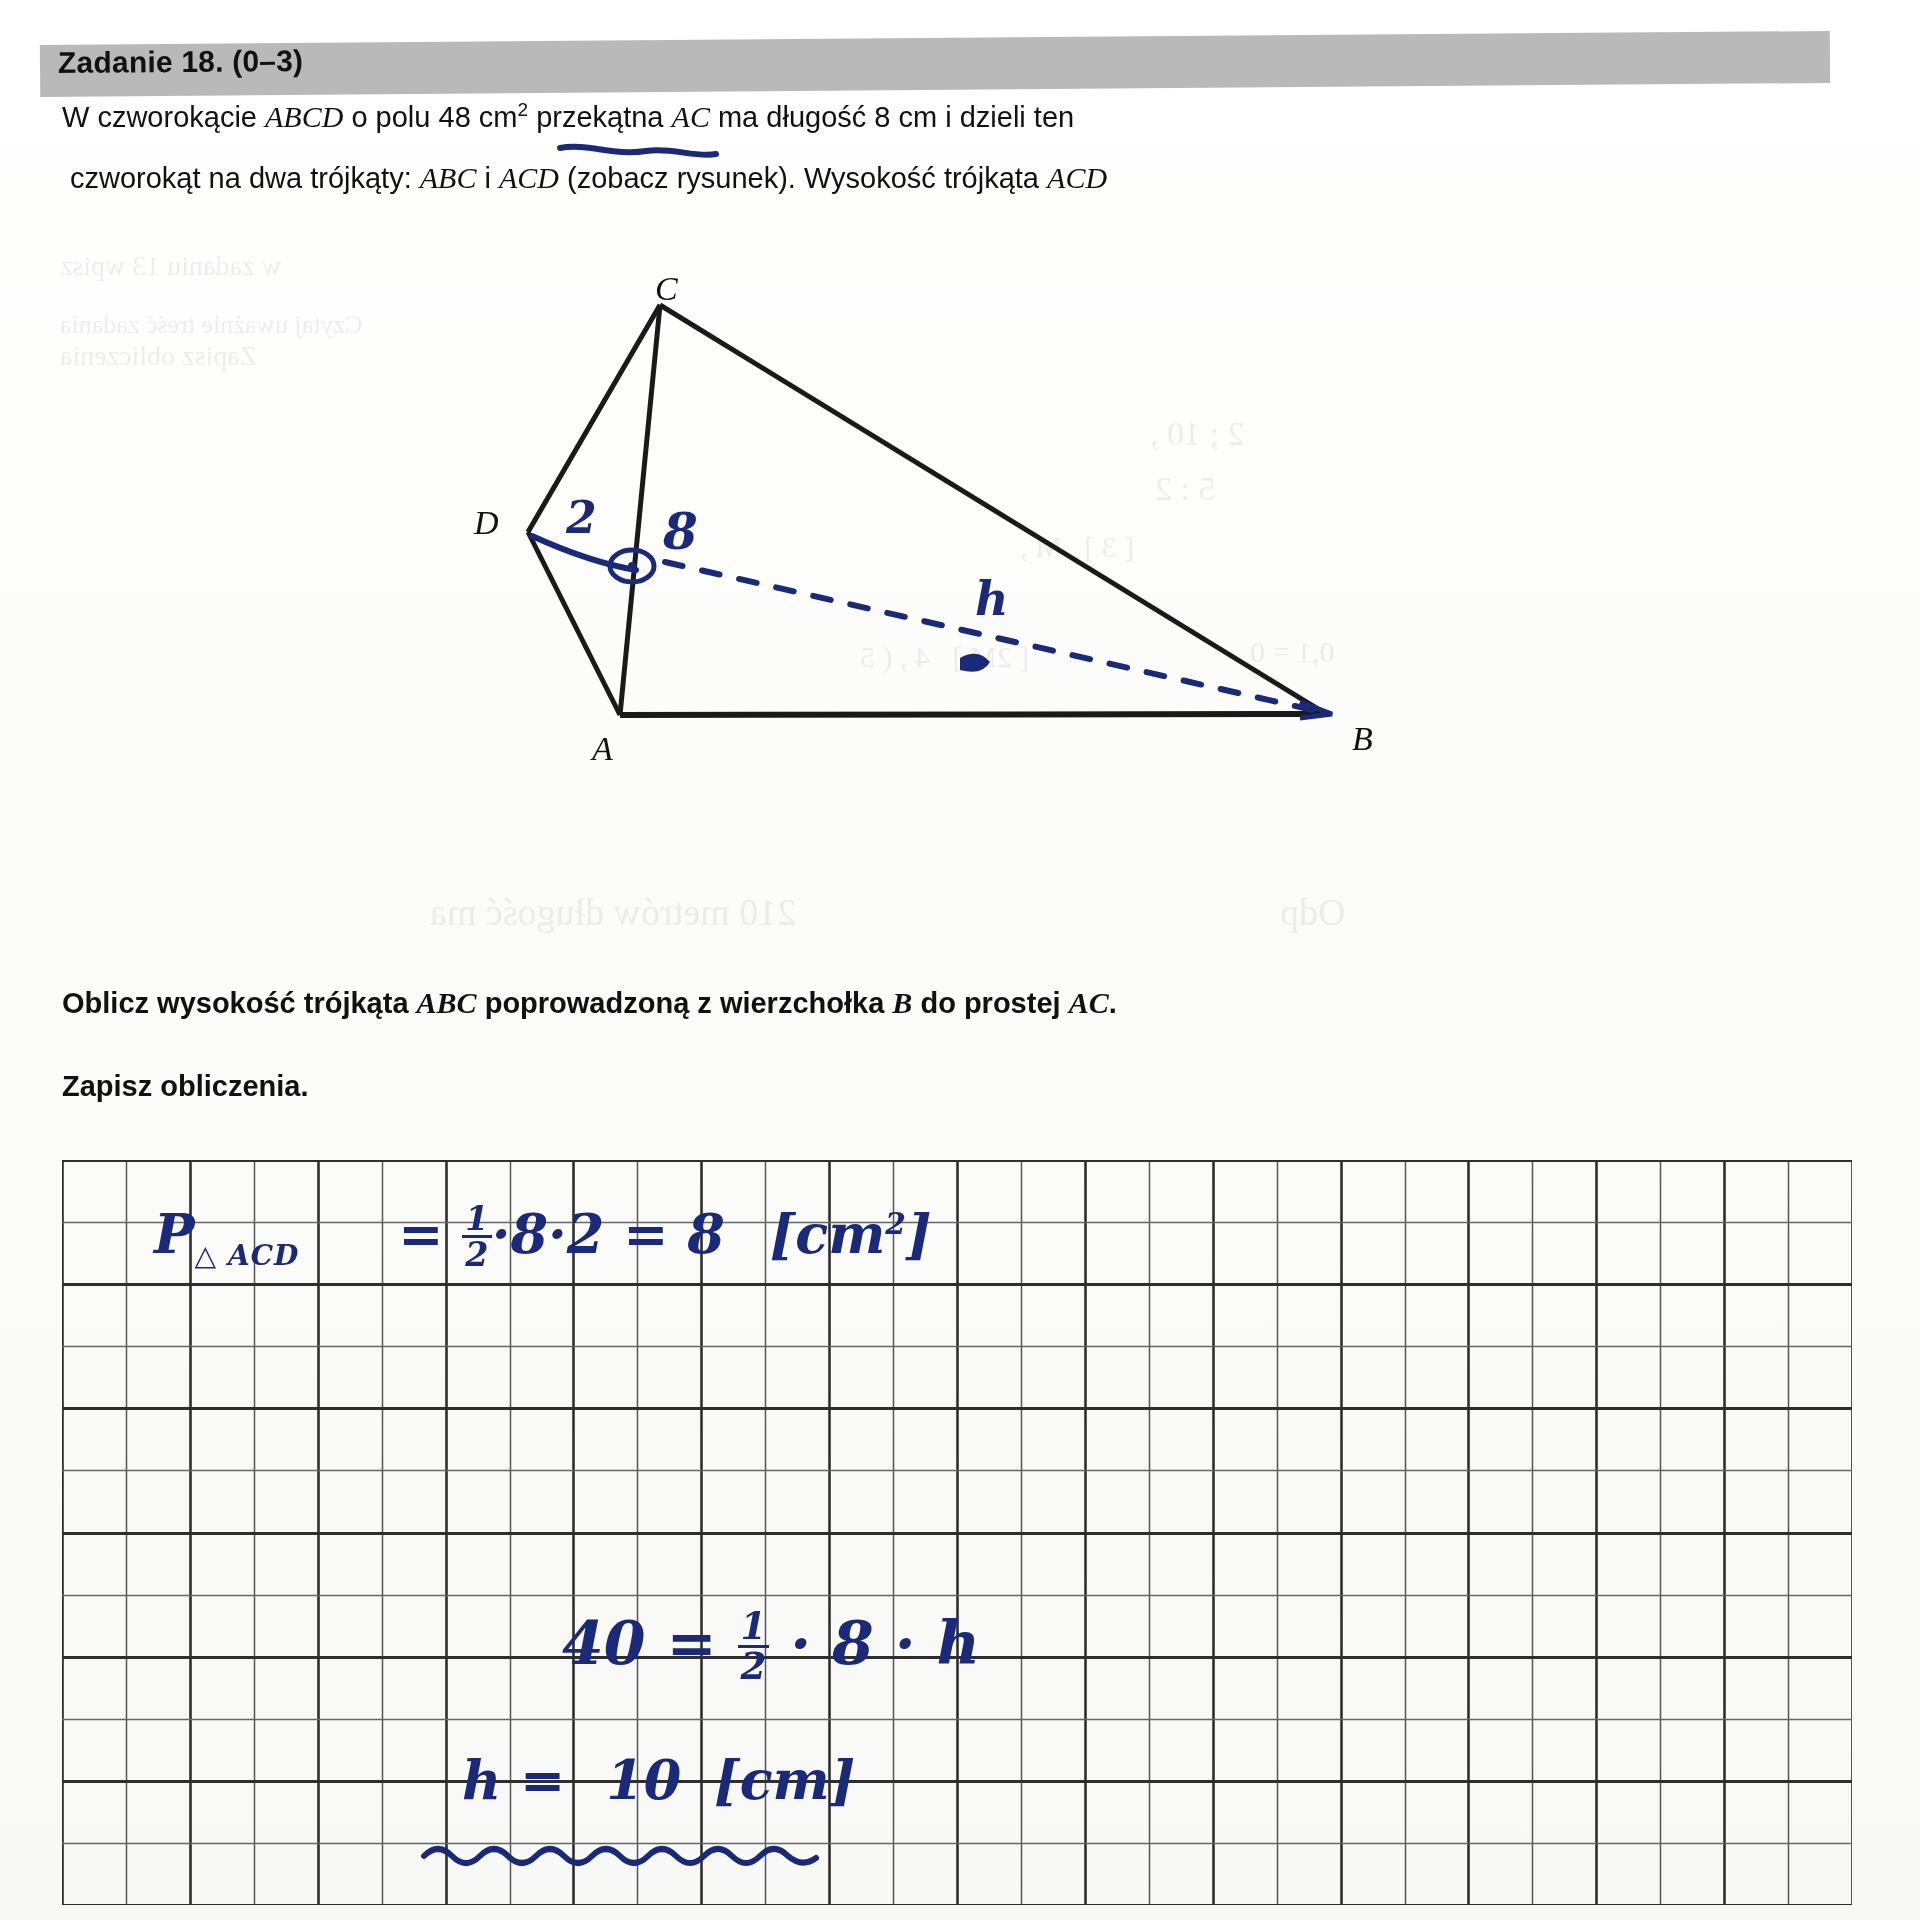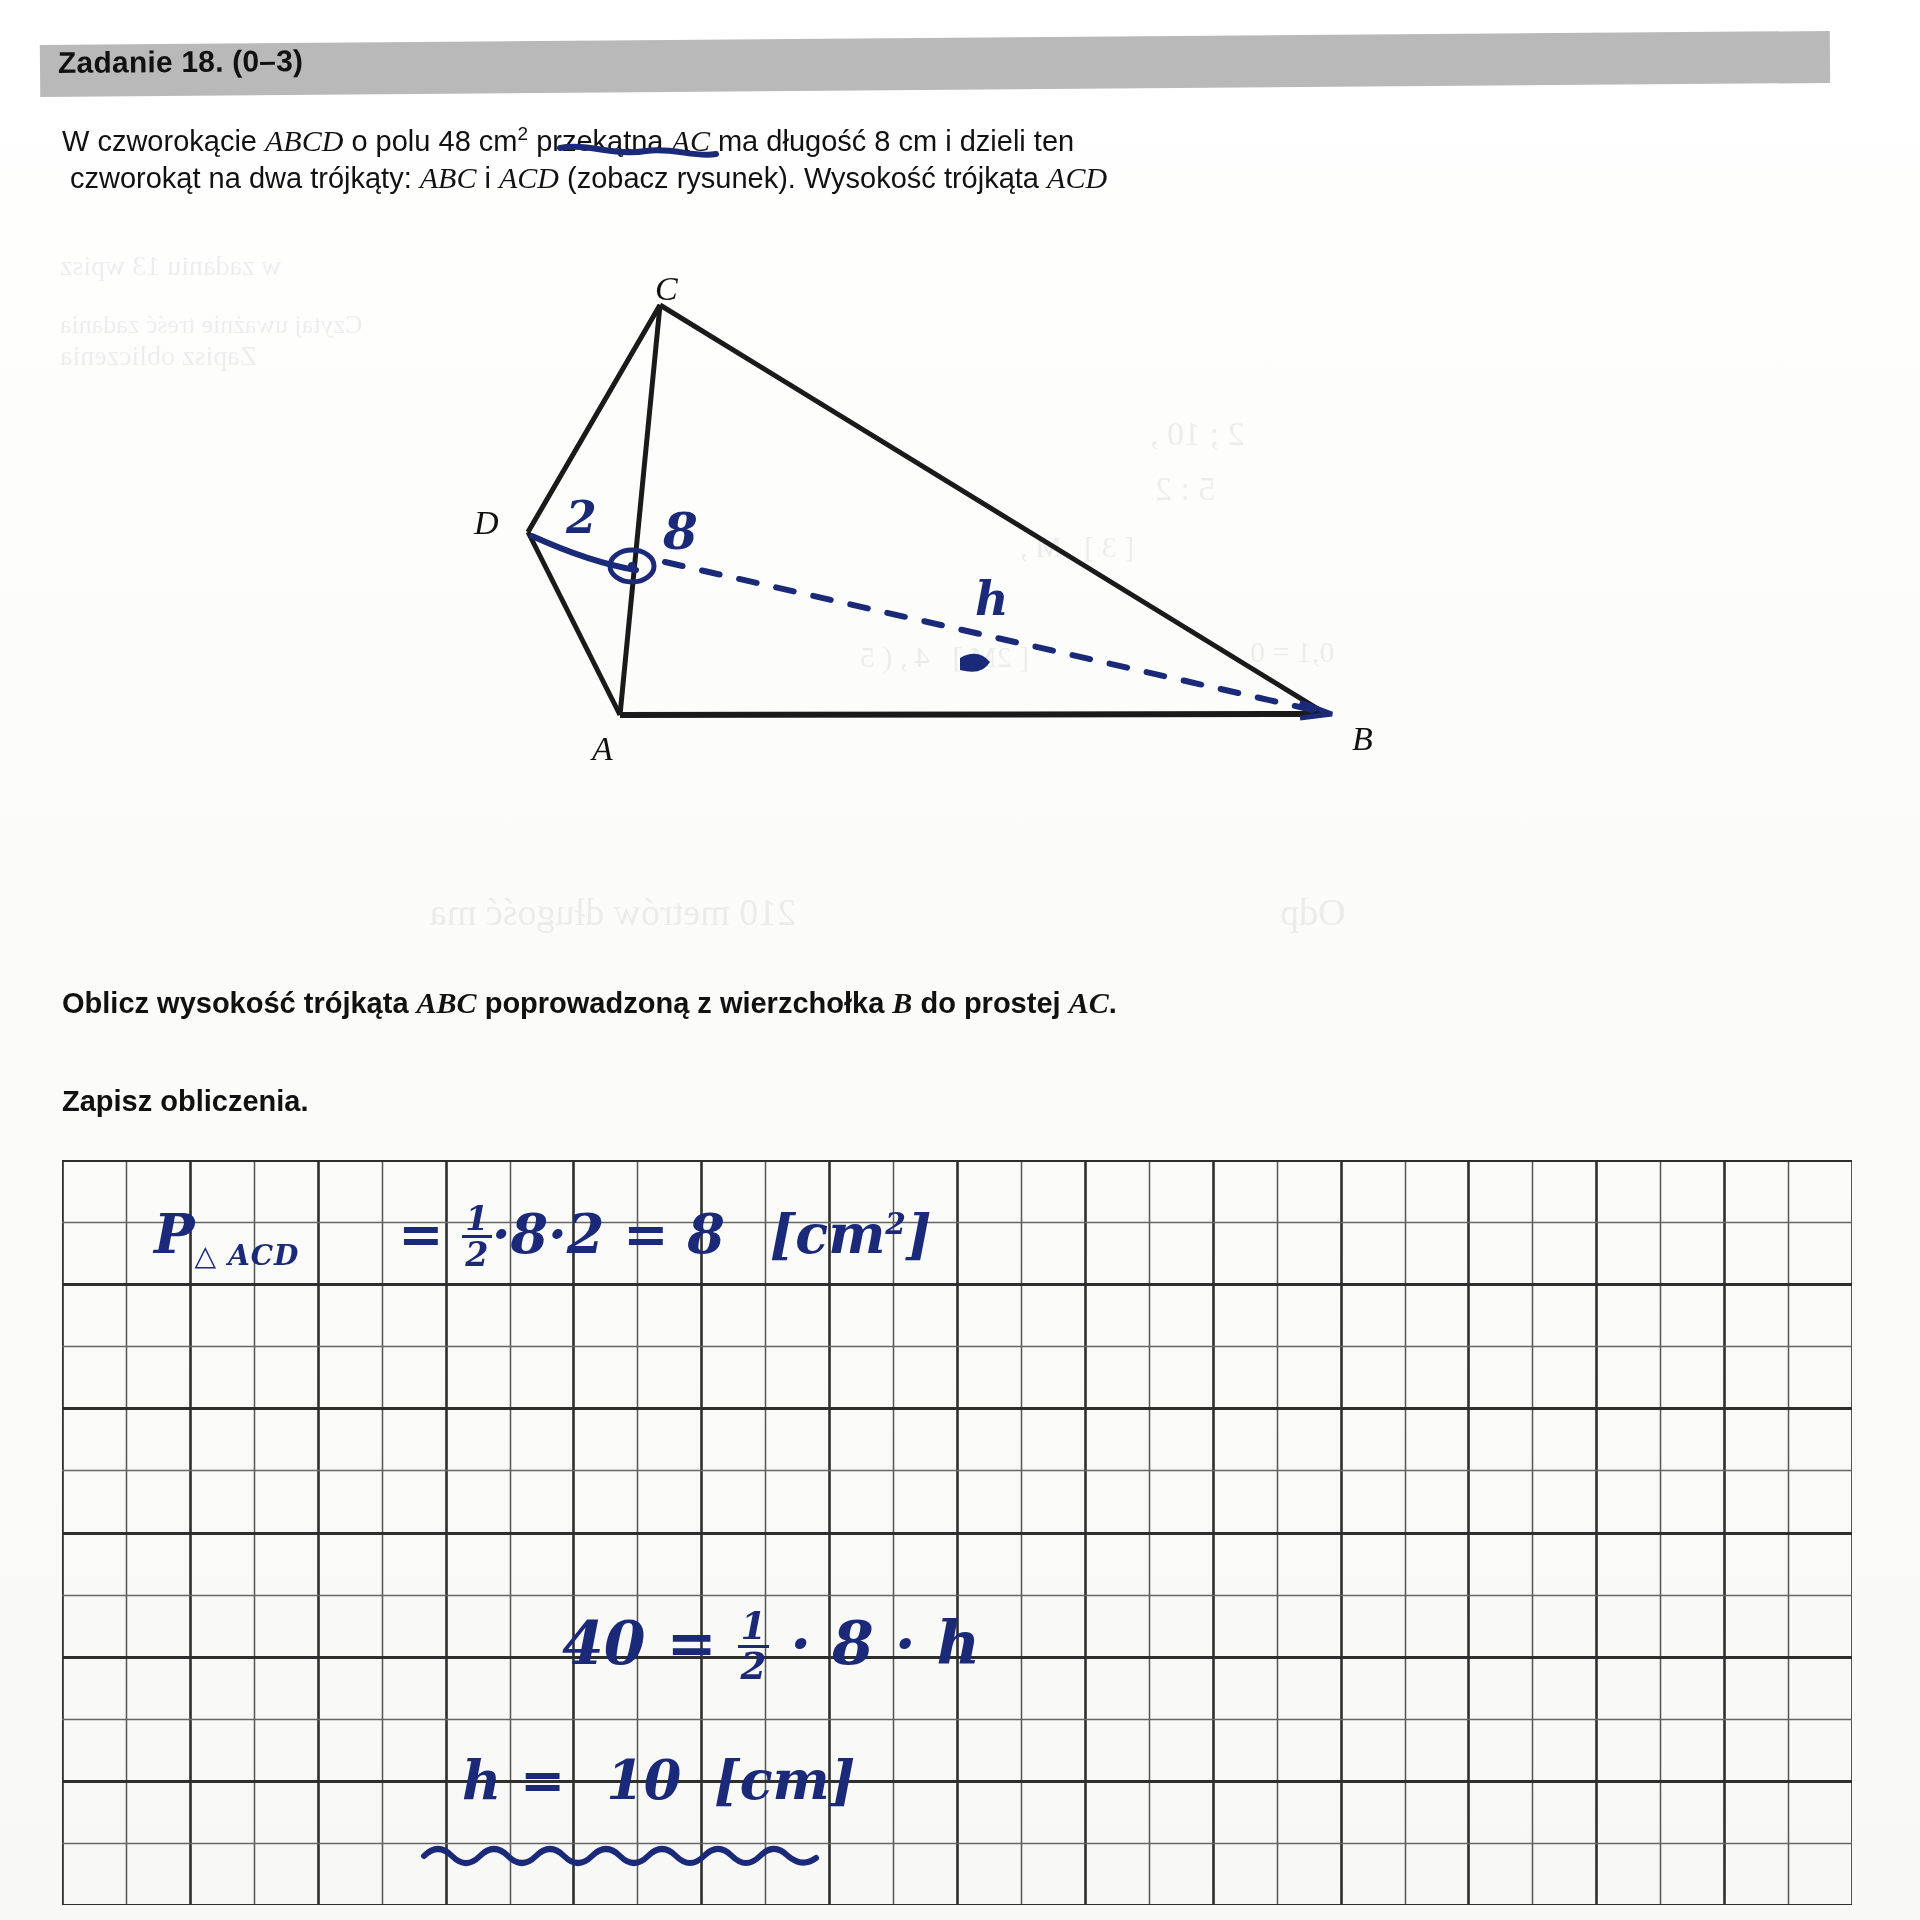--- a/index.html
+++ b/index.html
@@ -46,25 +46,25 @@
   .ptext{
     position:absolute;
     left:62px;
     font-size:29px;
     line-height:1.0;
     white-space:nowrap;
     color:#111;
   }
   .ptext .it{font-family:"Liberation Serif", serif;font-style:italic;font-size:30px;}
   .sup{font-size:19px;vertical-align:super;}
-  #l1{top:124px;}
+  #l1{top:100px;}
   #l2{top:163px;margin-left:8px;}
   #l3{top:218px;}
   #q1{top:988px;font-weight:bold;}
-  #q2{top:1072px;font-weight:bold;margin-top:15px;}
+  #q2{top:1072px;font-weight:bold;}
   
   #underline48{position:absolute;left:556px;top:140px;}
   
   #figure{position:absolute;left:0;top:270px;width:1920px;height:700px;}
   .vlabel{
     position:absolute;
     font-family:"Liberation Serif", serif;
     font-style:italic;
     font-size:34px;
     font-weight:500;

